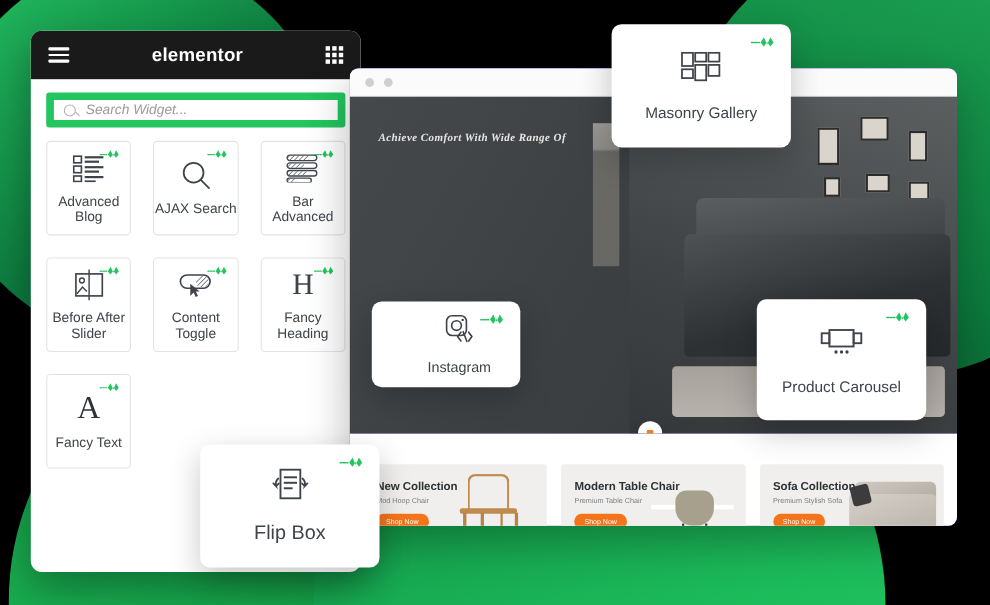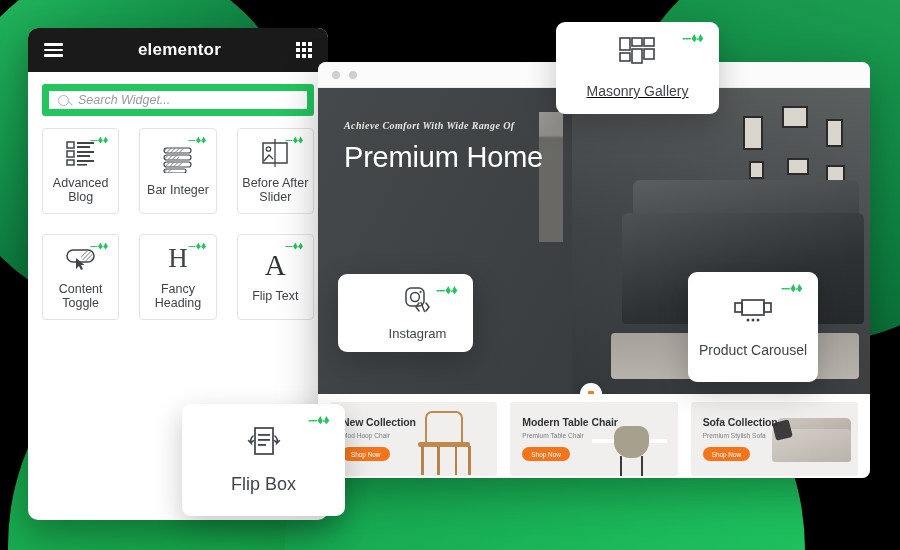--- a/index.html
+++ b/index.html
@@ -188,24 +188,24 @@
     z-index: 30;
     cursor: pointer;
   }
   .float-card .flabel {
     font-size: 14px;
     color: #3f444b;
     margin-top: 12px;
   }
   .float-card .pro-badge { top: 9px; right: 11px; width: 26px; height: 13px; }
 
-  #card-masonry   { left: 556px; top: 22px;  width: 163px; height: 92px; text-decoration: underline; }
+  #card-masonry   { left: 556px; top: 22px;  width: 163px; height: 112px; }
   #card-instagram { left: 338px; top: 274px; width: 135px; height: 78px; padding-left: 24px; }
   #card-instagram .flabel { font-size: 13px; margin-top: 8px; }
-  #card-carousel  { left: 688px; top: 272px; width: 130px; height: 110px; }
+  #card-carousel  { left: 688px; top: 272px; width: 154px; height: 110px; }
 
   #card-flipbox {
     position: absolute;
     left: 182px; top: 404px;
     width: 163px; height: 112px;
     background: #ffffff;
     border-radius: 9px;
     box-shadow: 0 10px 28px rgba(0,0,0,0.22);
     display: flex; flex-direction: column;
     align-items: center; justify-content: center;
@@ -329,21 +329,21 @@
     box-shadow: 0 2px 6px rgba(0,0,0,0.2);
     z-index: 6;
     display: flex; align-items: center; justify-content: center;
     cursor: pointer;
   }
   #nav-circle .car { width: 6px; height: 6px; background: #f0801f; border-radius: 1px; }
 
   #product-strip {
     display: flex;
     gap: 13px;
-    padding: 8px 12px;
+    padding: 28px 12px;
     background: #ffffff;
   }
   .product-card {
     flex: 1;
     height: 74px;
     background: #f0efed;
     border-radius: 3px;
     position: relative;
     overflow: hidden;
     cursor: pointer;
@@ -467,21 +467,20 @@
       <div class="frame" style="left:92%; top:25%; width:19px; height:20px;"></div>
 
       <div id="lamp"></div>
       <div id="sofa-back"></div>
       <div id="sofa"></div>
       <div id="rug"></div>
 
       <div id="hero-text">
         <div id="hero-eyebrow">Achieve Comfort With Wide Range Of</div>
         <div id="hero-title">
-          <div>Premium Home</div>
         </div>
       </div>
 
       <div id="nav-circle">
         <span class="car"></span>
       </div>
     </div>
 
     <div id="product-strip">
 
@@ -576,20 +575,33 @@
               <rect x="11" y="6" width="13" height="2" fill="#3f444b"></rect>
               <rect x="11" y="11" width="17" height="2" fill="#3f444b"></rect>
               <rect x="11" y="15" width="13" height="2" fill="#3f444b"></rect>
               <rect x="11" y="20" width="17" height="2" fill="#3f444b"></rect>
               <rect x="11" y="24" width="10" height="1.6" fill="#3f444b"></rect>
             </svg>
           </span>
           <span class="wlabel">Advanced Blog</span>
         </div>
 
+        <div class="widget-card">
+          <svg class="pro-badge" viewBox="0 0 44 22">
+            <path d="M2 13 h3 M7 13 h3 M12 13 h2" stroke="#22c55e" stroke-width="2.2" stroke-linecap="round"></path>
+            <path d="M16 13 L21 5 L26 16 L31 5 L36 13 L31 19 L26 12 L21 19 Z" fill="#22c55e"></path>
+          </svg>
+          <span class="wicon">
+            <svg width="30" height="28" viewBox="0 0 30 28">
+              <circle cx="13" cy="11" r="9" fill="none" stroke="#3f444b" stroke-width="1.6"></circle>
+              <line x1="19.5" y1="17.5" x2="27" y2="25" stroke="#3f444b" stroke-width="1.6" stroke-linecap="round"></line>
+            </svg>
+          </span>
+          <span class="wlabel">AJAX Search</span>
+        </div>
 
         <div class="widget-card">
           <svg class="pro-badge" viewBox="0 0 44 22">
             <path d="M2 13 h3 M7 13 h3 M12 13 h2" stroke="#22c55e" stroke-width="2.2" stroke-linecap="round"></path>
             <path d="M16 13 L21 5 L26 16 L31 5 L36 13 L31 19 L26 12 L21 19 Z" fill="#22c55e"></path>
           </svg>
           <span class="wicon">
             <svg width="30" height="26" viewBox="0 0 30 26">
               <defs>
                 <pattern id="hatch" width="3" height="3" patternUnits="userSpaceOnUse" patternTransform="rotate(45)">
@@ -599,21 +611,21 @@
               <rect x="1" y="1" width="27" height="5" rx="2.5" fill="none" stroke="#3f444b" stroke-width="1.2"></rect>
               <rect x="1.5" y="1.6" width="20" height="3.8" rx="1.9" fill="url(#hatch)"></rect>
               <rect x="1" y="8" width="27" height="5" rx="2.5" fill="none" stroke="#3f444b" stroke-width="1.2"></rect>
               <rect x="1.5" y="8.6" width="15" height="3.8" rx="1.9" fill="url(#hatch)"></rect>
               <rect x="1" y="15" width="27" height="5" rx="2.5" fill="none" stroke="#3f444b" stroke-width="1.2"></rect>
               <rect x="1.5" y="15.6" width="18" height="3.8" rx="1.9" fill="url(#hatch)"></rect>
               <rect x="1" y="22" width="22" height="4" rx="2" fill="none" stroke="#3f444b" stroke-width="1.2"></rect>
               <rect x="1.5" y="22.5" width="8" height="3" rx="1.5" fill="url(#hatch)"></rect>
             </svg>
           </span>
-          <span class="wlabel">Bar Integer</span>
+          <span class="wlabel">Bar Advanced</span>
         </div>
 
         <div class="widget-card">
           <svg class="pro-badge" viewBox="0 0 44 22">
             <path d="M2 13 h3 M7 13 h3 M12 13 h2" stroke="#22c55e" stroke-width="2.2" stroke-linecap="round"></path>
             <path d="M16 13 L21 5 L26 16 L31 5 L36 13 L31 19 L26 12 L21 19 Z" fill="#22c55e"></path>
           </svg>
           <span class="wicon">
             <svg width="30" height="30" viewBox="0 0 30 30">
               <rect x="3" y="5" width="24" height="20" fill="none" stroke="#3f444b" stroke-width="1.5"></rect>
@@ -657,21 +669,21 @@
         </div>
 
         <div class="widget-card">
           <svg class="pro-badge" viewBox="0 0 44 22">
             <path d="M2 13 h3 M7 13 h3 M12 13 h2" stroke="#22c55e" stroke-width="2.2" stroke-linecap="round"></path>
             <path d="M16 13 L21 5 L26 16 L31 5 L36 13 L31 19 L26 12 L21 19 Z" fill="#22c55e"></path>
           </svg>
           <span class="wicon">
             <span style="font-family:'Liberation Serif',serif; font-size:29px; color:#2e3336; line-height:1;">A</span>
           </span>
-          <span class="wlabel">Flip Text</span>
+          <span class="wlabel">Fancy Text</span>
         </div>
 
       </div>
     </div>
   </div>
 
   <div class="float-card" id="card-masonry">
     <svg class="pro-badge" viewBox="0 0 44 22">
       <path d="M2 13 h3 M7 13 h3 M12 13 h2" stroke="#22c55e" stroke-width="2.4" stroke-linecap="round"></path>
       <path d="M16 13 L21 5 L26 16 L31 5 L36 13 L31 19 L26 12 L21 19 Z" fill="#22c55e"></path>

